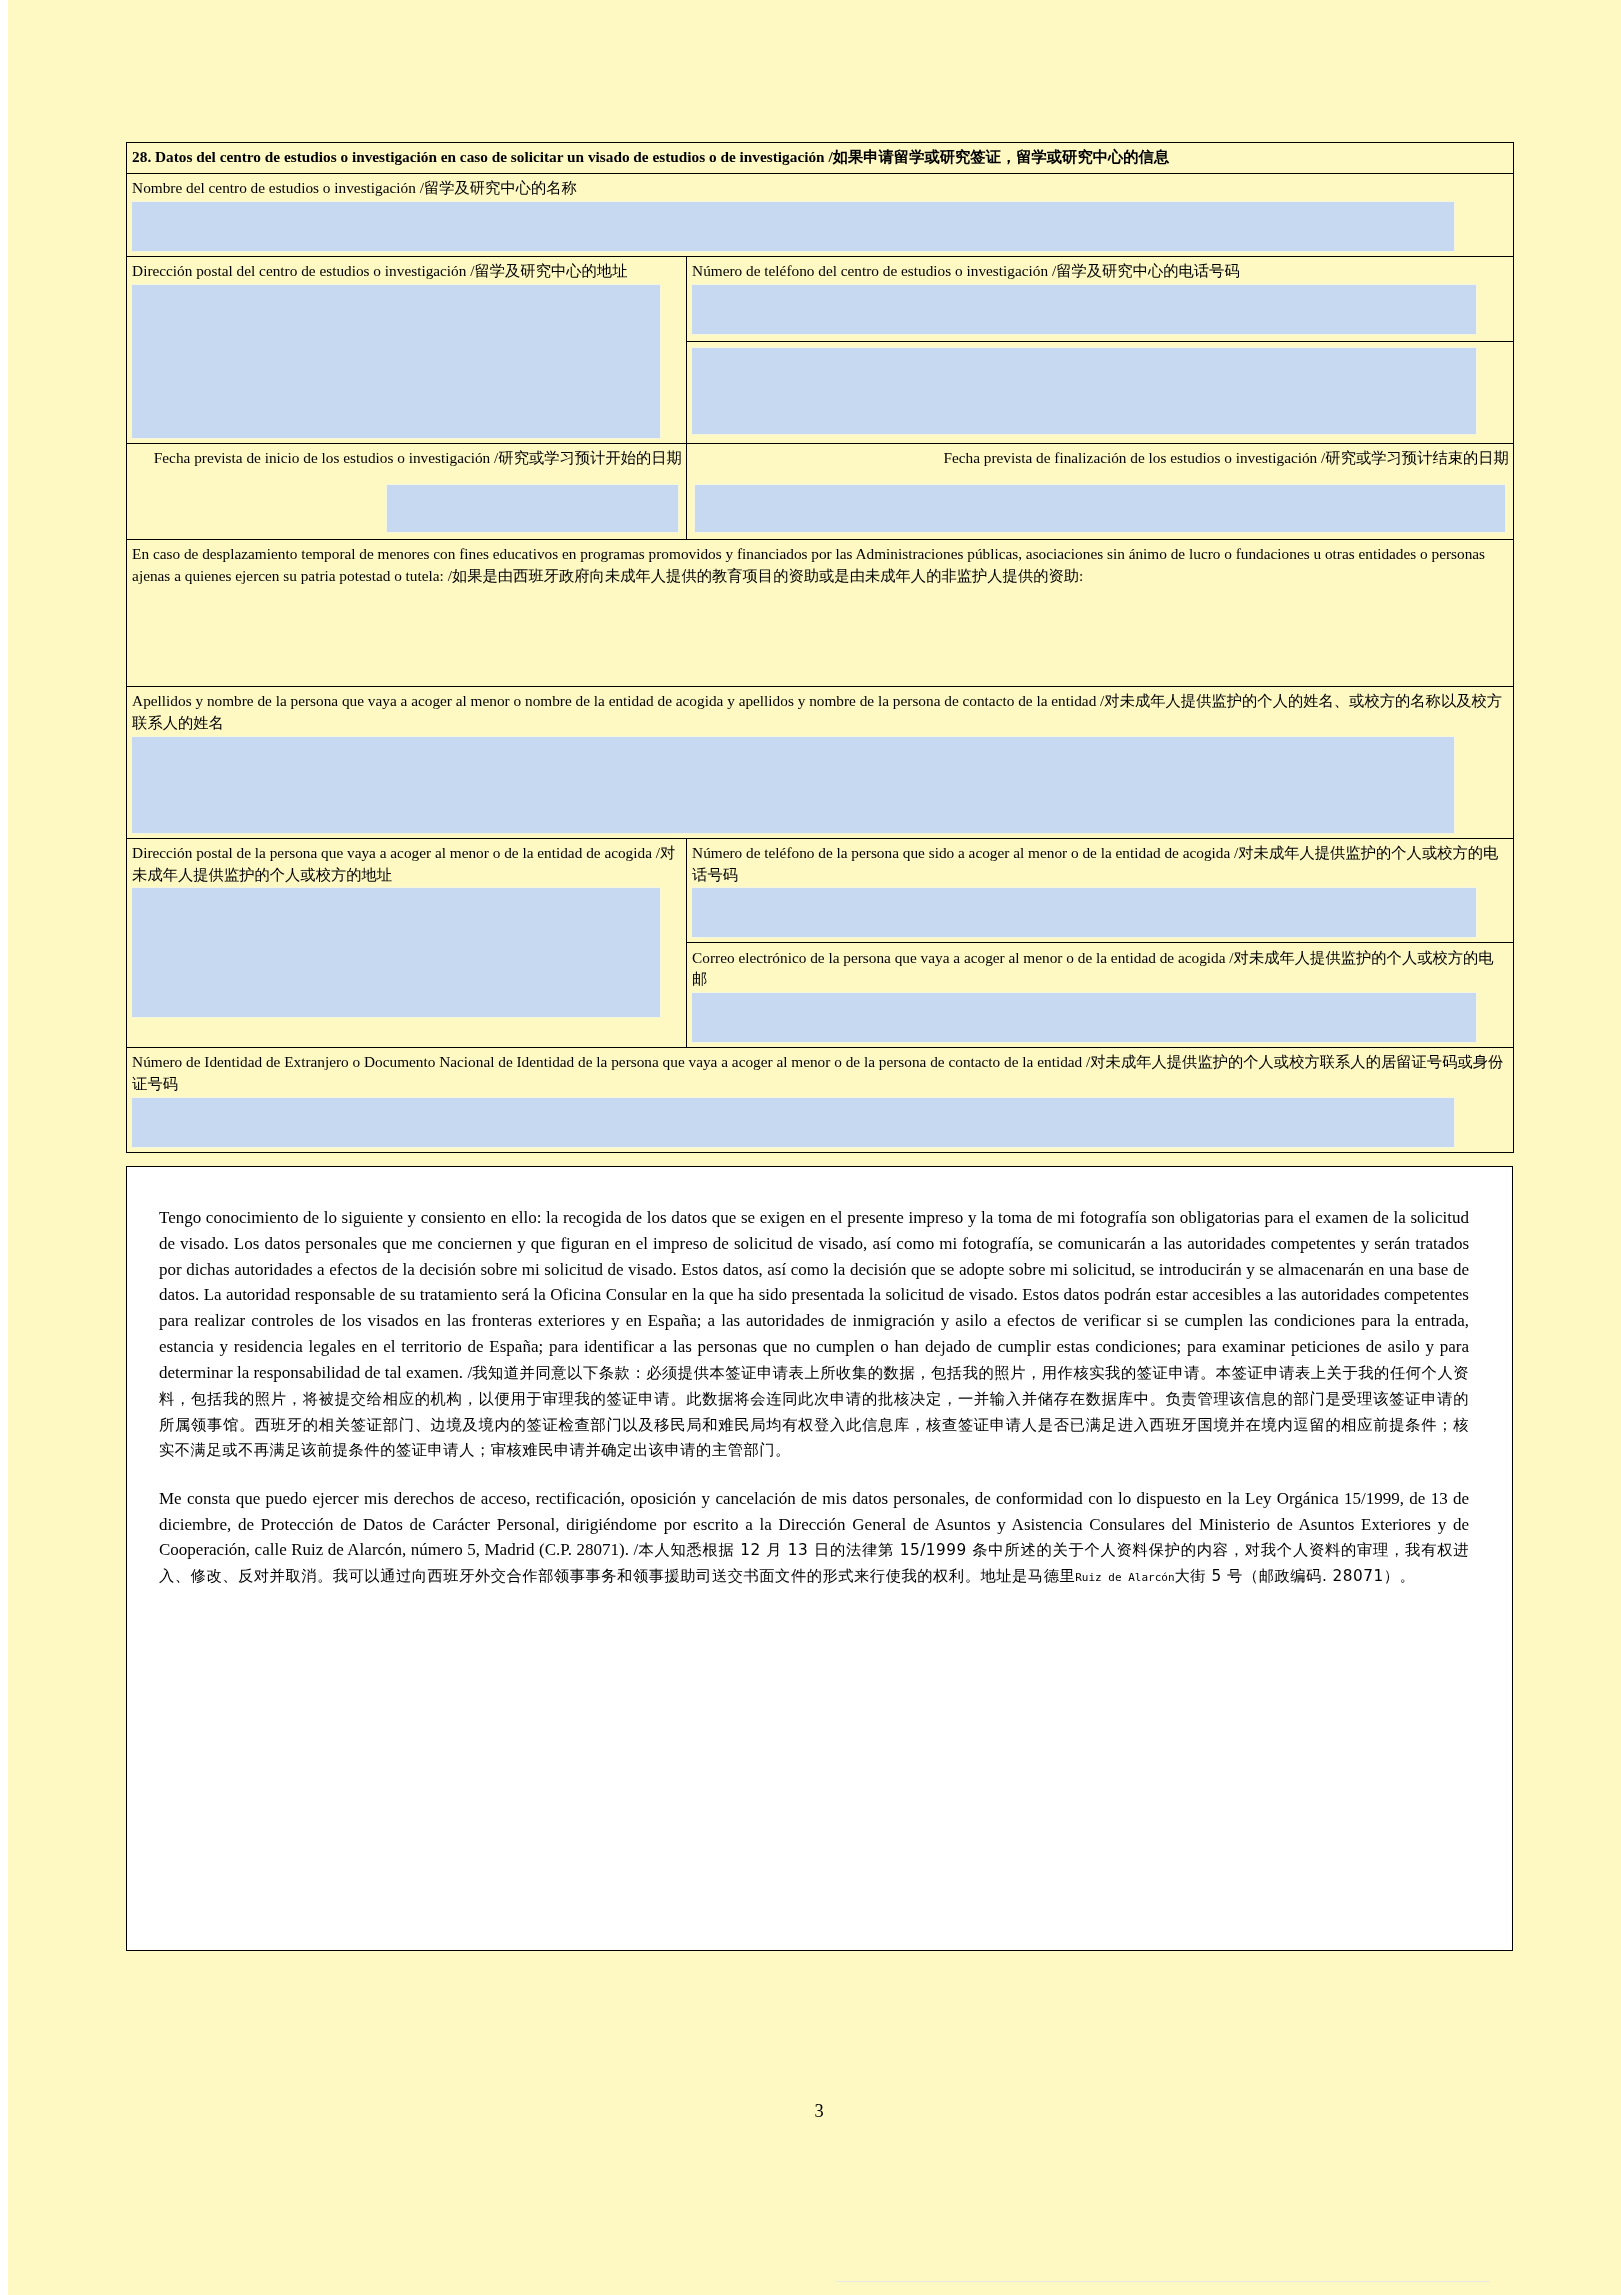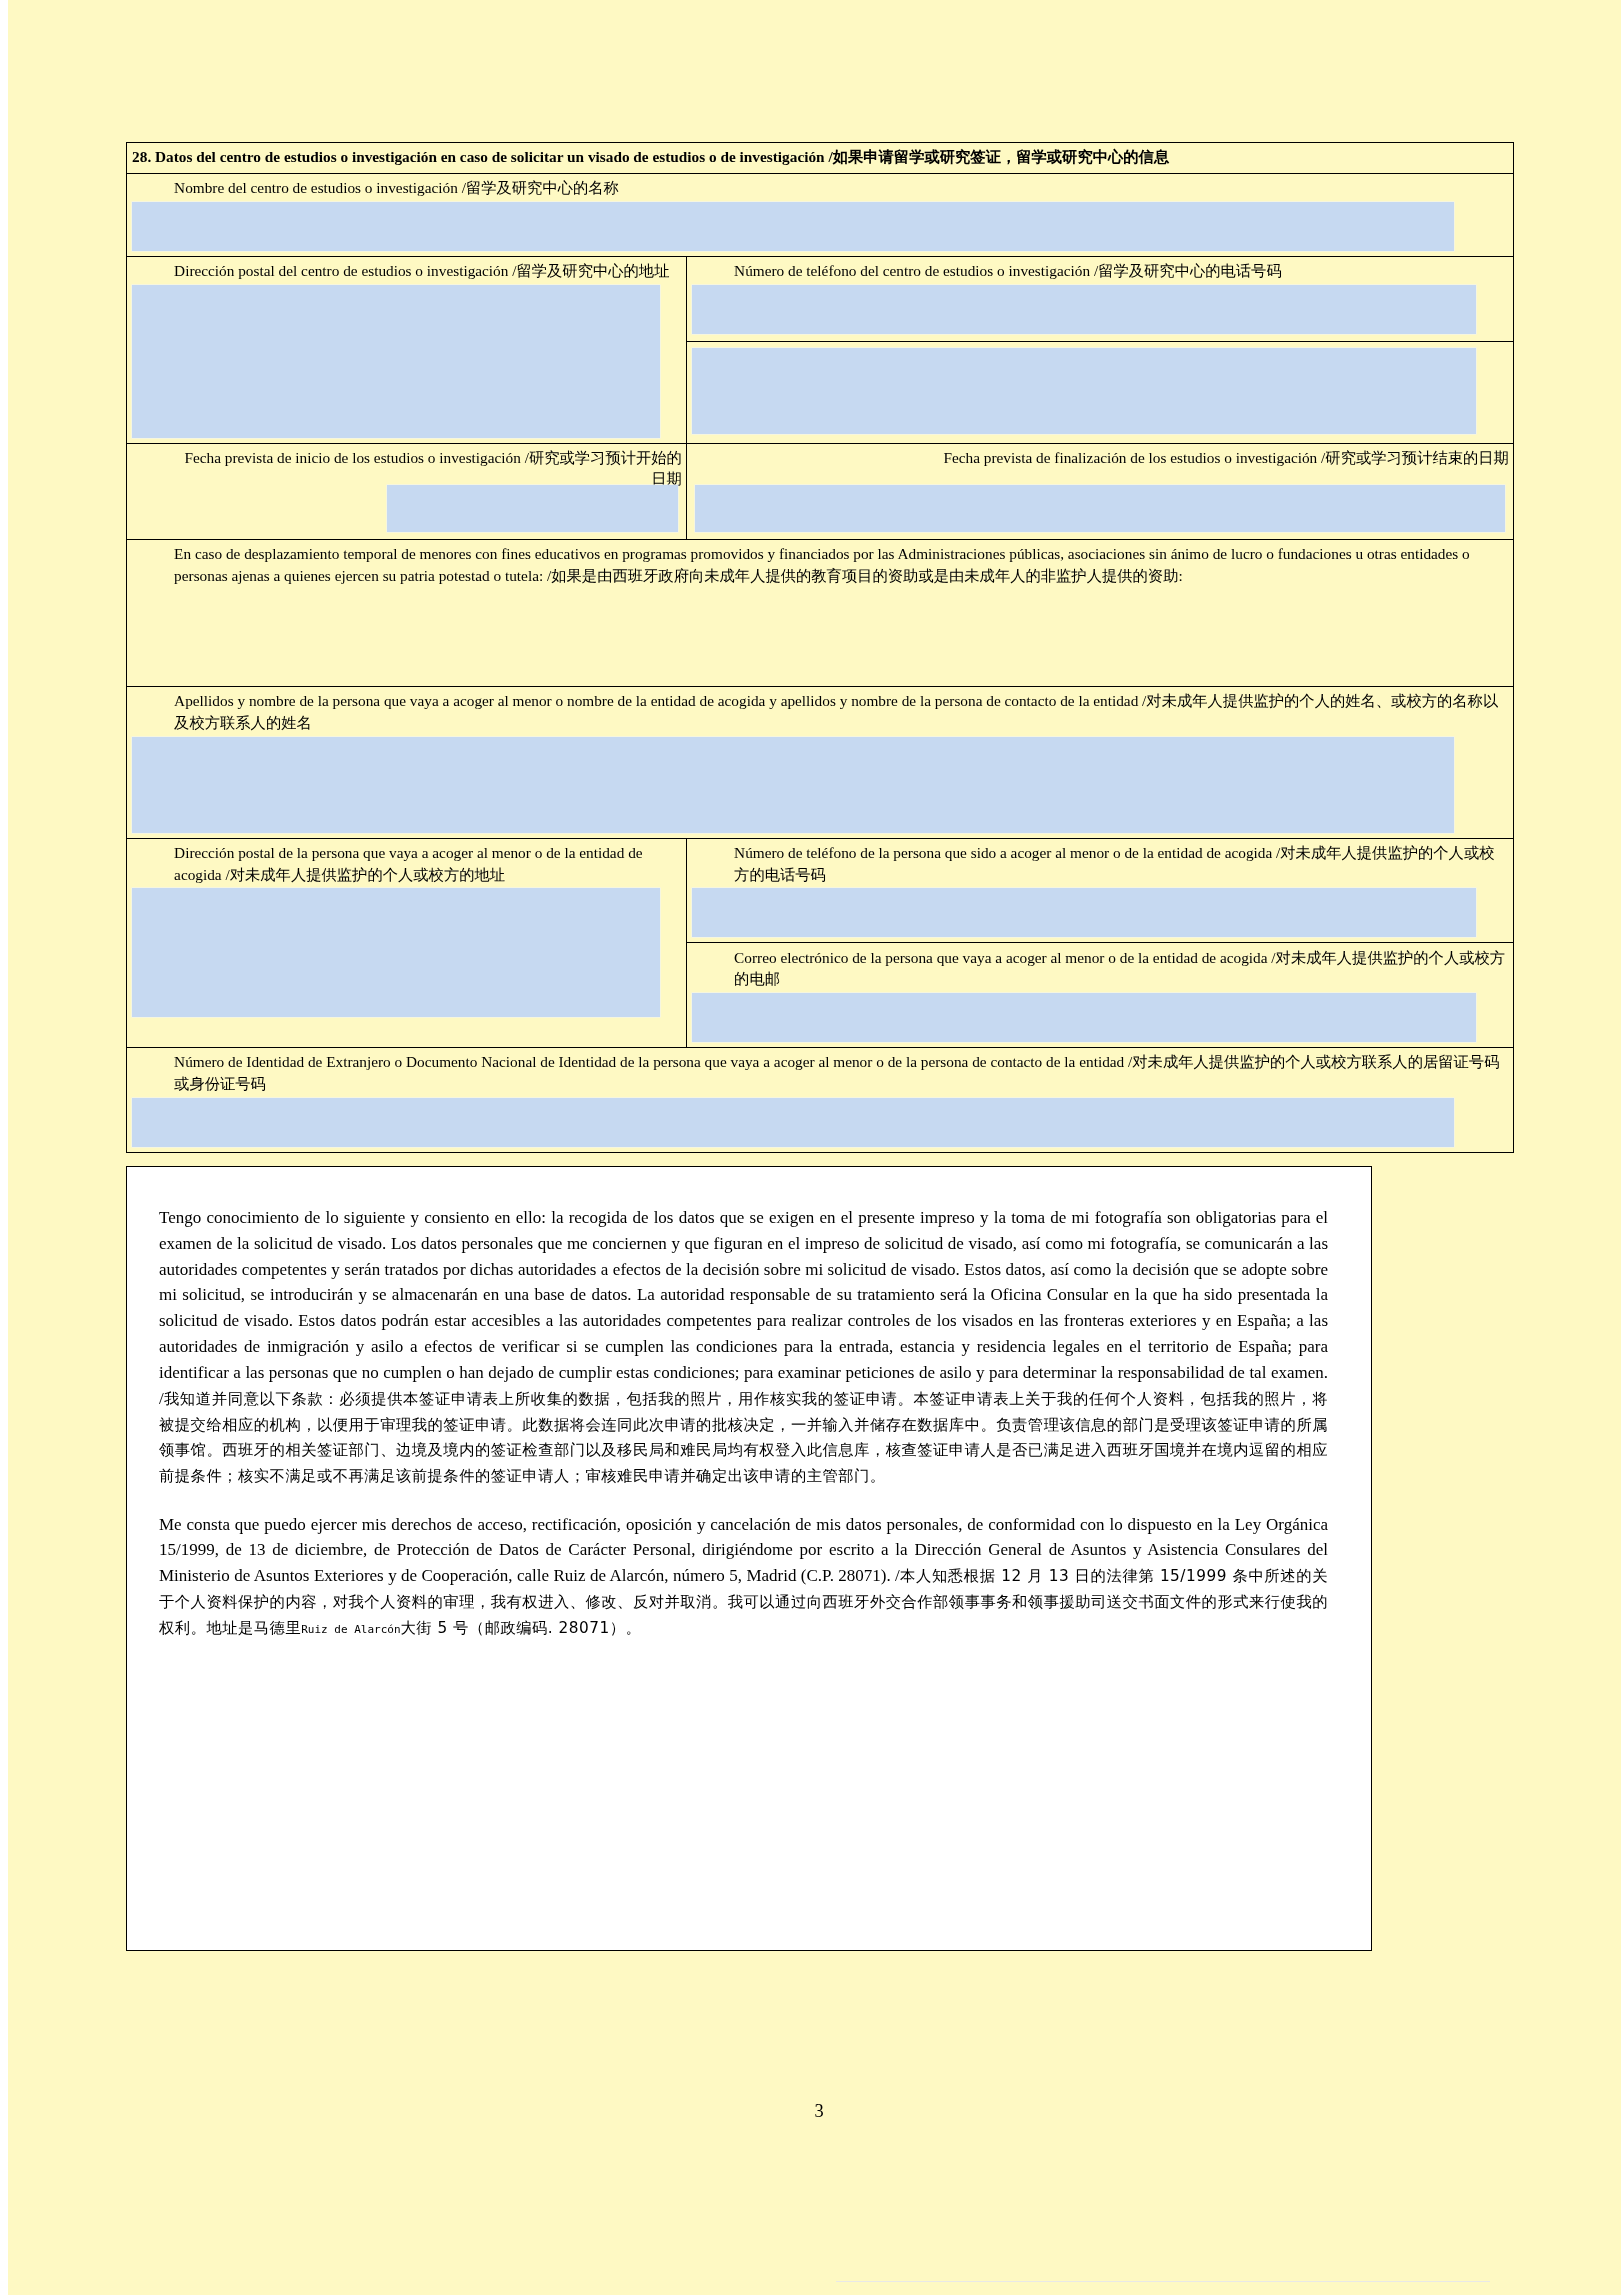--- a/index.html
+++ b/index.html
@@ -46,21 +46,20 @@
     font-weight: bold;
     font-size: 15.3px;
     line-height: 1.42;
     padding-bottom: 6.1px;
   }
 
   .label {
     display: block;
     font-size: 15.3px;
     line-height: 1.42;
-    margin-left: 42px;
   }
 
   
   .inp {
     display: block;
     background: #c6d9f1;
     border: 0;
     margin-top: 3.1px;
     width: 96%;
     height: 49px;
@@ -96,21 +95,21 @@
     height: 138px;
     padding-top: 8.2px;
   }
   .notice-cell .label { line-height: 1.44; }
 
   
   .consent-box {
     position: absolute;
     left: 118px;
     top: 1166px;
-    width: 1246px;
+    width: 1387px;
     height: 785px;
     border: 1.5px solid #000;
     box-sizing: border-box;
     background: #fff;
   }
   .consent-inner {
     padding: 38px 43px 0 32px;
   }
   .consent-p {
     font-size: 17px;

